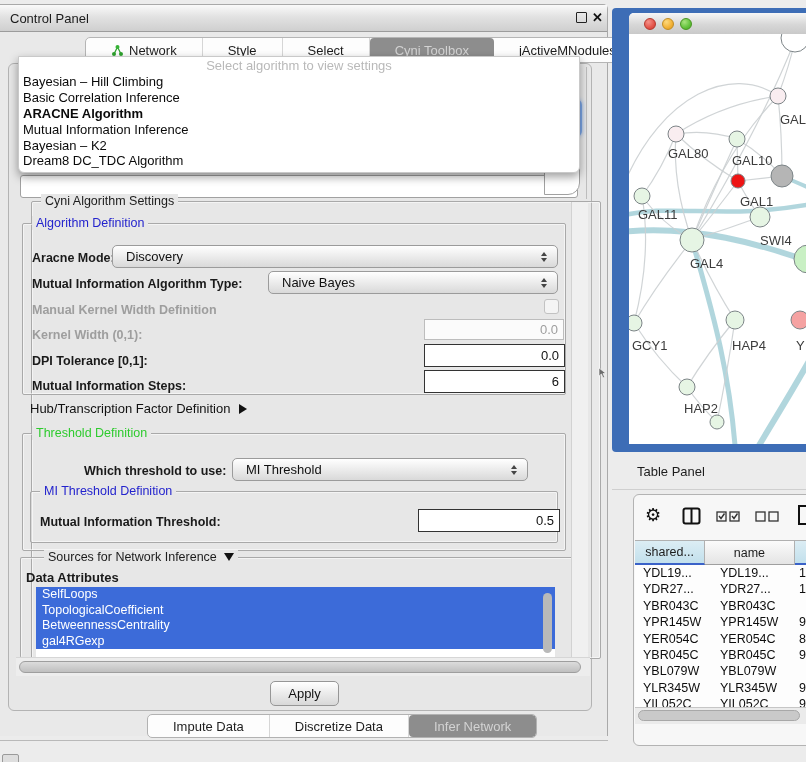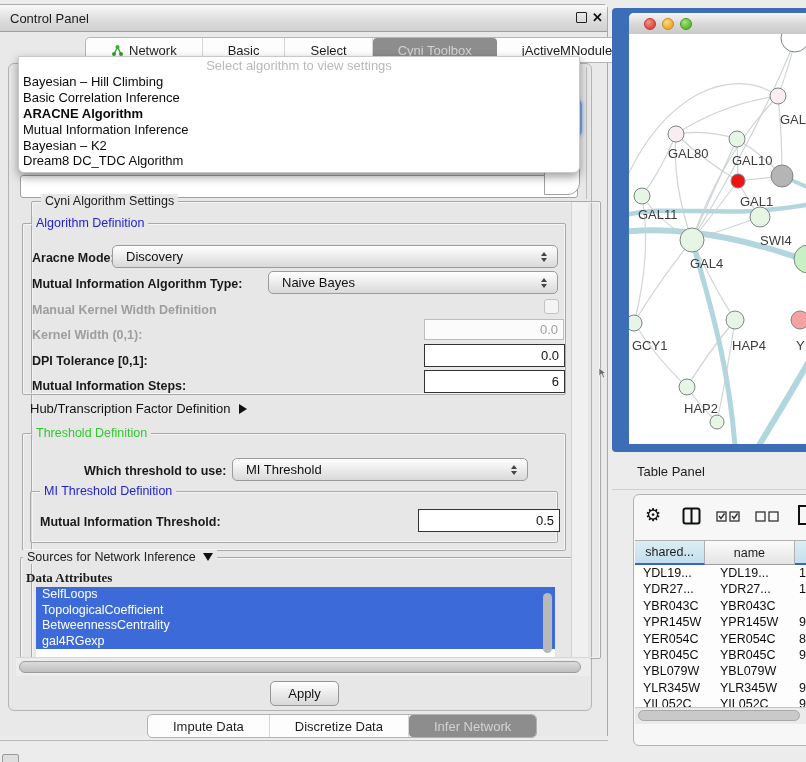--- a/index.html
+++ b/index.html
@@ -151,21 +151,21 @@
         <svg width="13" height="13">
           <line x1="6.5" y1="3" x2="3" y2="10" stroke="#2da12d" stroke-width="1.2"></line>
           <line x1="6.5" y1="3" x2="10" y2="10" stroke="#2da12d" stroke-width="1.2"></line>
           <circle cx="6.5" cy="3" r="2" fill="#35b235"></circle>
           <circle cx="3" cy="10" r="2" fill="#2da12d"></circle>
           <circle cx="10" cy="10" r="2" fill="#2da12d"></circle>
         </svg>
         <span>Network</span>
       </div>
       <div class="tab">
-        <span>Basic</span>
+        <span>Style</span>
       </div>
       <div class="tab">
         <span>Select</span>
       </div>
       <div class="tab selected">
         <span>Cyni Toolbox</span>
       </div>
       <div class="tab">
         <span>jActiveMNodules</span>
       </div>
@@ -233,26 +233,26 @@
       </span>
   </div>
 
   <div id="mithresh-group" class="abs group">
     <span class="group-title t-blue" style="left:9px;">MI Threshold Definition</span>
   </div>
   <span class="abs flabel" style="left:40px;top:510px;">Mutual Information Threshold:</span>
   <input class="abs field" style="left: 418px; top: 504px; width: 142px;" value="0.5">
 
   <div id="sources-group" class="abs group">
-    <span class="group-title t-black" style="left:2px;display:flex;align-items:center;gap:7px;background:#e7e7e7;">
+    <span class="group-title t-black" style="left:23px;display:flex;align-items:center;gap:7px;background:#e7e7e7;">
       <span>Sources for Network Inference</span>
       <span class="disclosure disc-down"></span>
     </span>
   </div>
-  <span class="abs flabel" style="left:26px;top:565px;font-size:13px;font-family:Liberation Serif, serif;">Data Attributes</span>
+  <span class="abs flabel" style="left:26px;top:565px;font-size:13px;">Data Attributes</span>
   <div id="attr-list" class="abs">
       <div class="attr-item">SelfLoops</div>
       <div class="attr-item">TopologicalCoefficient</div>
       <div class="attr-item">BetweennessCentrality</div>
       <div class="attr-item">gal4RGexp</div>
     </div>
   <div id="attr-scroll" class="abs"></div>
 
   <div id="v-scroll-track" class="abs">
     

